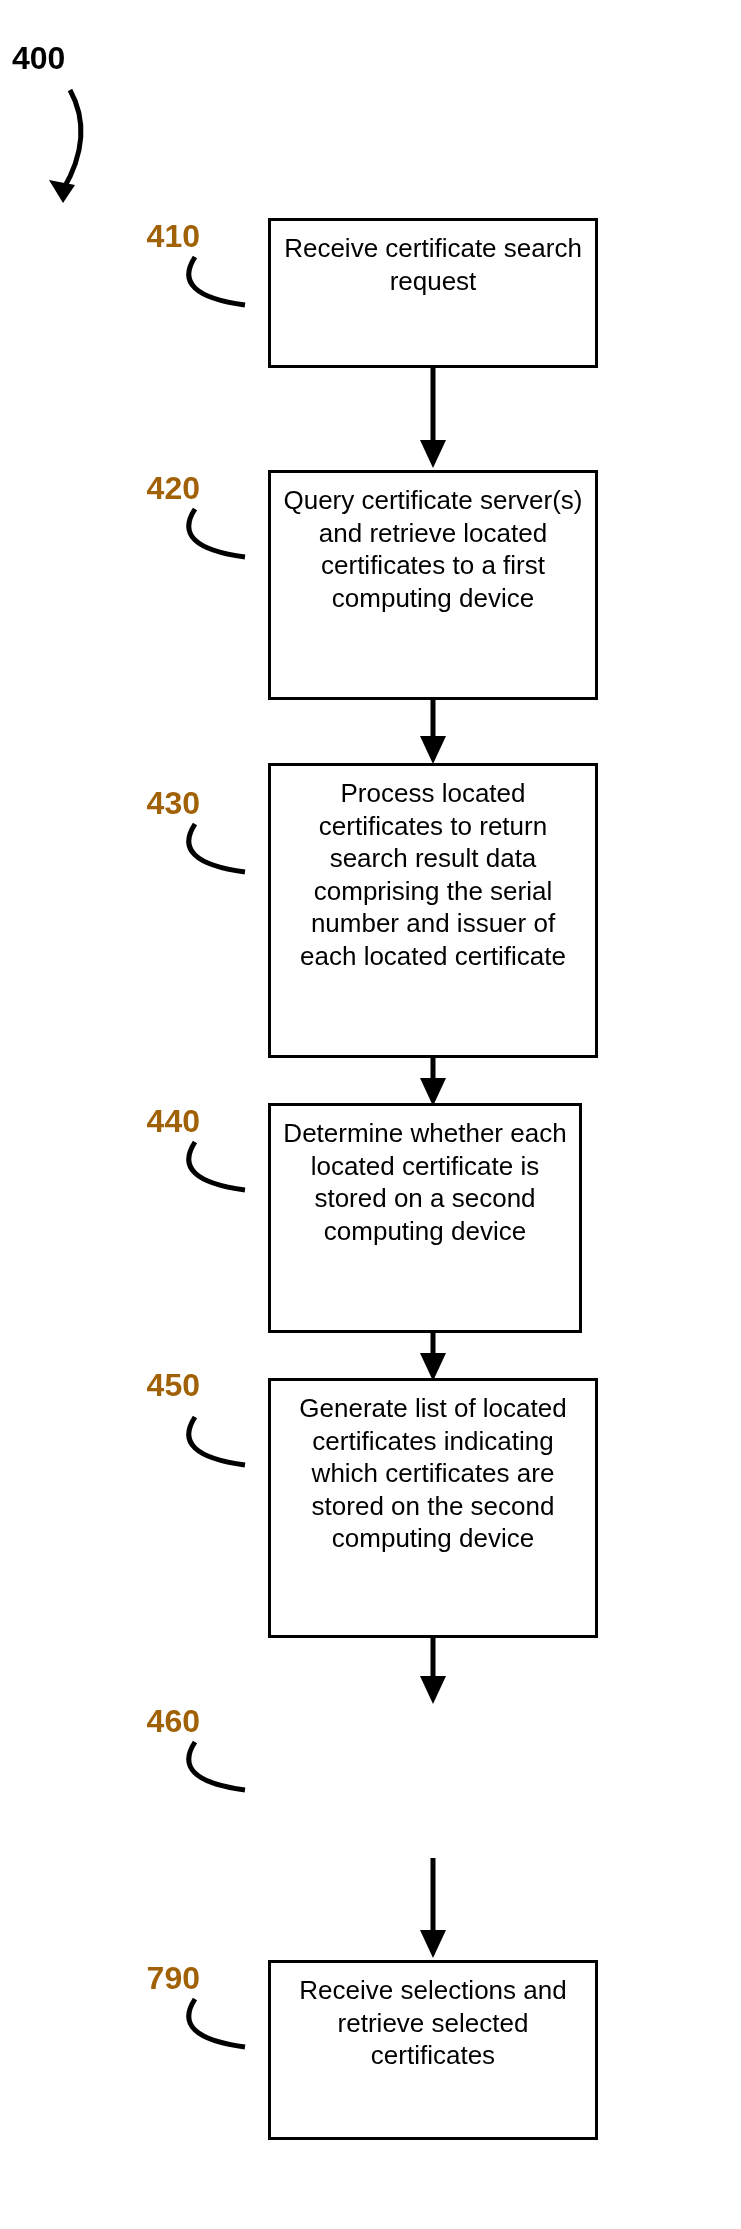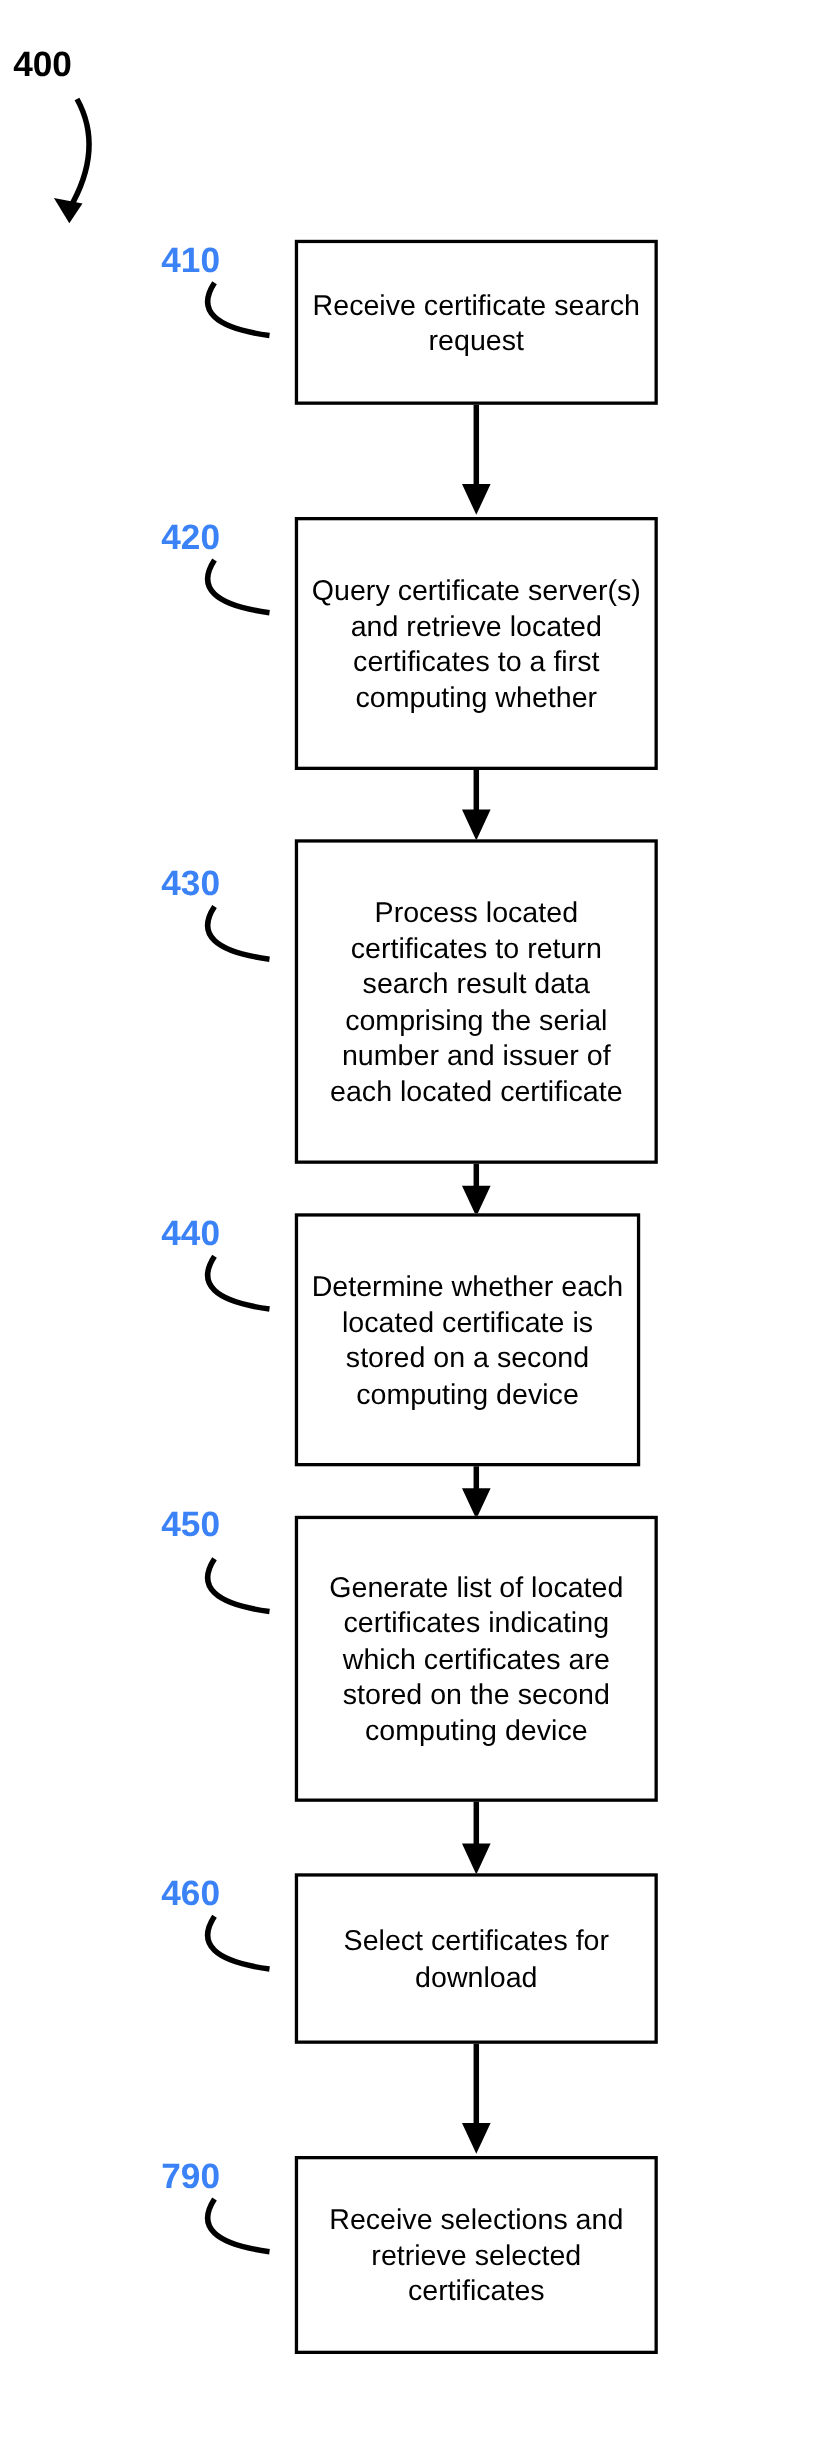--- a/index.html
+++ b/index.html
@@ -17,32 +17,32 @@
   .main-label {
     position: absolute;
     font-size: 32px;
     font-weight: bold;
     color: #000000;
   }
   .step-label {
     position: absolute;
     font-size: 32px;
     font-weight: bold;
-    color: #3b82f6;
+    color: #a16207;
     text-align: right;
     width: 70px;
   }
   .box {
     position: absolute;
     border: 3px solid #000;
     background: #fff;
     box-sizing: border-box;
-    padding: 28px 10px;
+    padding: 11px 10px;
     display: flex;
-    align-items: center;
+    align-items: flex-start;
     justify-content: center;
   }
   .box-text {
     text-align: center;
     font-size: 26px;
     line-height: 1.25;
     color: #000;
   }
   .arrow-svg {
     position: absolute;
@@ -70,21 +70,21 @@
   <svg class="arrow-svg" style="left:418px; top:368px;" width="30" height="105">
     <line x1="15" y1="0" x2="15" y2="78" stroke="#000" stroke-width="5"></line>
     <polygon points="15,100 2,72 28,72" fill="#000"></polygon>
   </svg>
 
   <div class="step-label" style="left:130px; top:470px;">420</div>
   <svg class="arrow-svg" style="left:160px; top:507px;" width="100" height="60">
     <path d="M 35 2 Q 10 40 85 50" stroke="#000" stroke-width="5" fill="none"></path>
   </svg>
   <div class="box" style="left:268px; top:470px; width:330px; height:230px;">
-    <div class="box-text">Query certificate server(s) and retrieve located certificates to a first computing whether</div>
+    <div class="box-text">Query certificate server(s) and retrieve located certificates to a first computing device</div>
   </div>
   <svg class="arrow-svg" style="left:418px; top:700px;" width="30" height="68">
     <line x1="15" y1="0" x2="15" y2="42" stroke="#000" stroke-width="5"></line>
     <polygon points="15,64 2,36 28,36" fill="#000"></polygon>
   </svg>
 
   <div class="step-label" style="left:130px; top:785px;">430</div>
   <svg class="arrow-svg" style="left:160px; top:822px;" width="100" height="60">
     <path d="M 35 2 Q 10 40 85 50" stroke="#000" stroke-width="5" fill="none"></path>
   </svg>
@@ -117,23 +117,20 @@
   </div>
   <svg class="arrow-svg" style="left:418px; top:1638px;" width="30" height="70">
     <line x1="15" y1="0" x2="15" y2="44" stroke="#000" stroke-width="5"></line>
     <polygon points="15,66 2,38 28,38" fill="#000"></polygon>
   </svg>
 
   <div class="step-label" style="left:130px; top:1703px;">460</div>
   <svg class="arrow-svg" style="left:160px; top:1740px;" width="100" height="60">
     <path d="M 35 2 Q 10 40 85 50" stroke="#000" stroke-width="5" fill="none"></path>
   </svg>
-  <div class="box" style="left:268px; top:1703px; width:330px; height:155px;">
-    <div class="box-text">Select certificates for download</div>
-  </div>
   <svg class="arrow-svg" style="left:418px; top:1858px;" width="30" height="105">
     <line x1="15" y1="0" x2="15" y2="78" stroke="#000" stroke-width="5"></line>
     <polygon points="15,100 2,72 28,72" fill="#000"></polygon>
   </svg>
 
   <div class="step-label" style="left:130px; top:1960px;">790</div>
   <svg class="arrow-svg" style="left:160px; top:1997px;" width="100" height="60">
     <path d="M 35 2 Q 10 40 85 50" stroke="#000" stroke-width="5" fill="none"></path>
   </svg>
   <div class="box" style="left:268px; top:1960px; width:330px; height:180px;">

